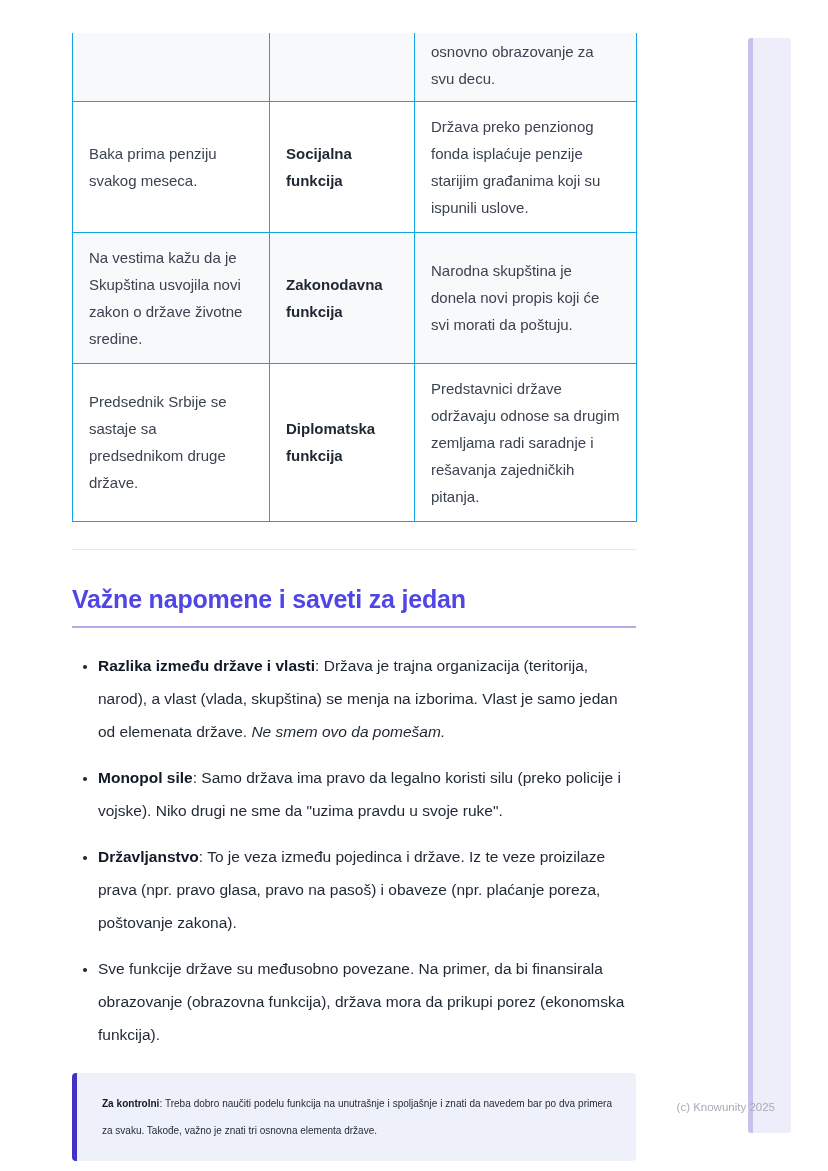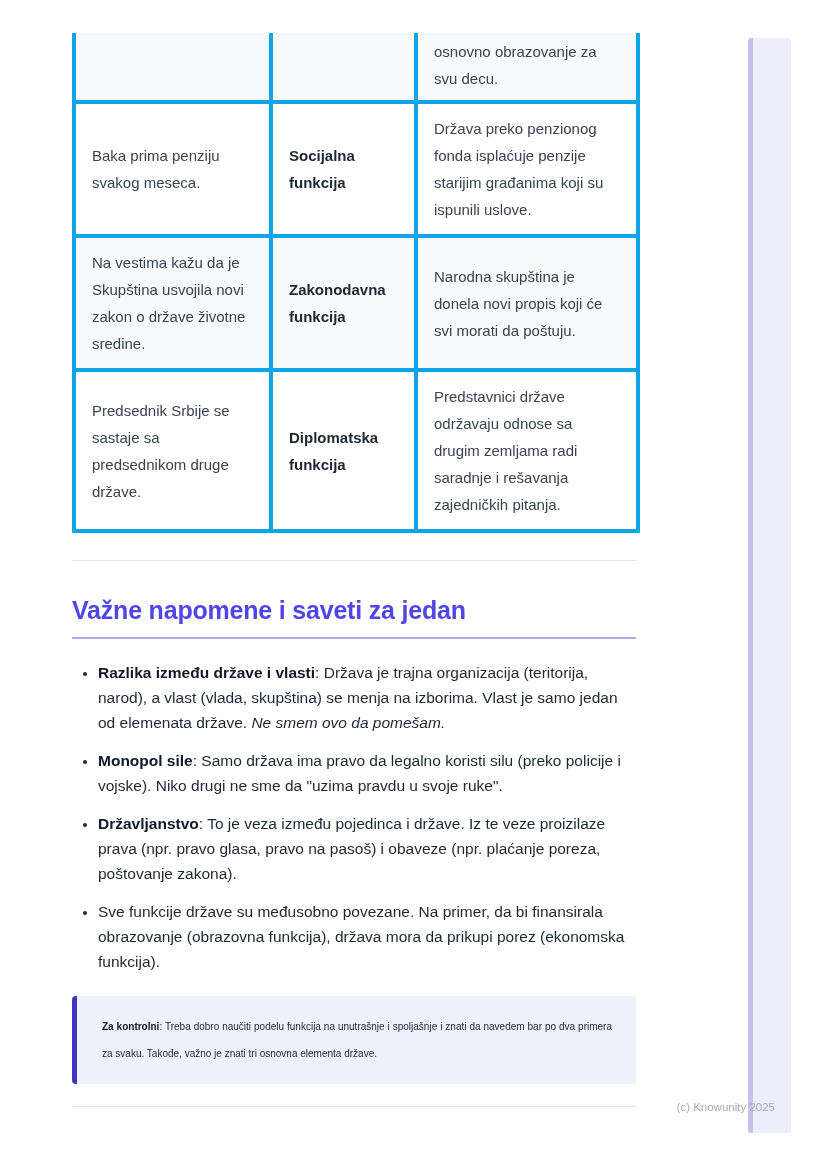--- a/index.html
+++ b/index.html
@@ -28,21 +28,21 @@
     z-index:1;
   }
   
   table.tbl {
     margin-top:33px;
     width:564px;
     border-collapse:collapse;
     table-layout:fixed;
   }
   .tbl td {
-    border:4px solid #0ea5e9;
+    border:1px solid #0ea5e9;
     padding:11px 16px;
     font-size:15px;
     line-height:27px;
     color:#3b4250;
     vertical-align:middle;
     word-wrap:break-word;
   }
   .tbl .c1 { width:197px; }
   .tbl .c2 { width:145px; }
   .tbl .c3 { width:222px; }
@@ -80,21 +80,21 @@
     background:#b0ace8;
   }
   
   ul.notes {
     margin-top:21px;
     padding-left:26px;
     list-style:disc;
   }
   ul.notes li {
     font-size:15.5px;
-    line-height:25px;
+    line-height:33px;
     color:#1f2733;
     margin-bottom:13px;
   }
   ul.notes li::marker { color:#1f2733; font-size:14px; }
   ul.notes b { font-weight:bold; color:#111827; }
   ul.notes i { font-style:italic; }
   
   .callout {
     margin-top:22px;
     width:564px;

